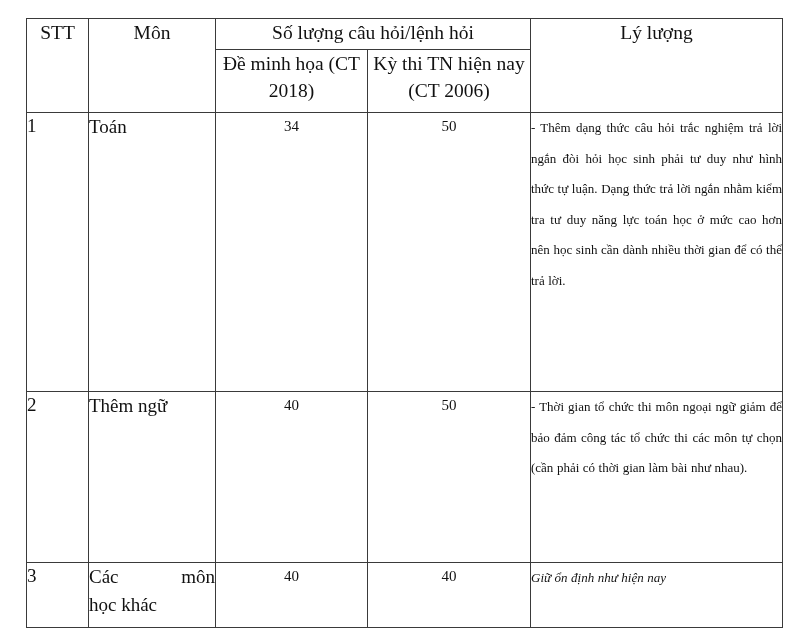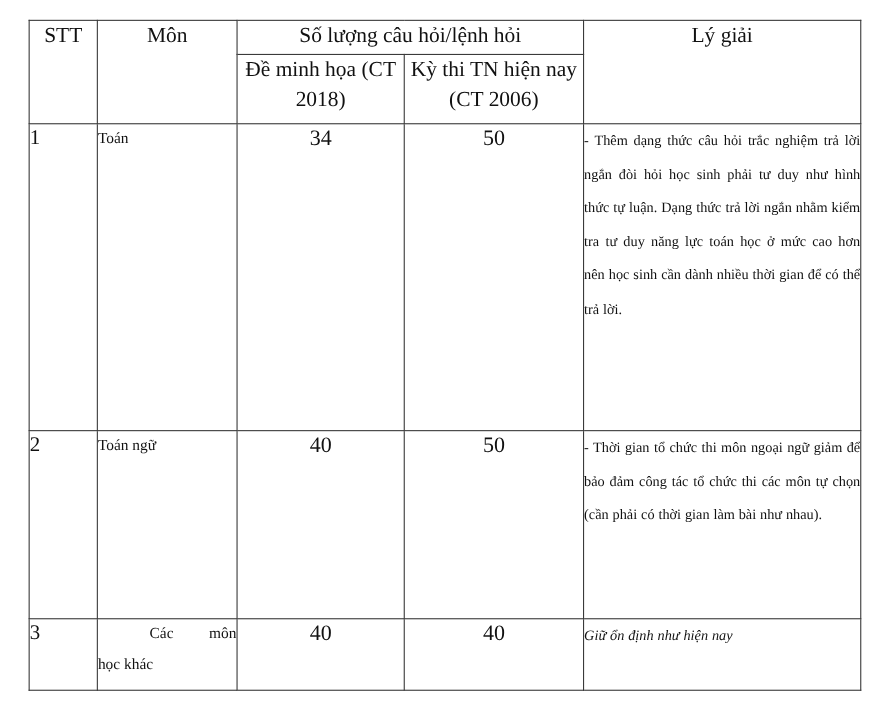--- a/index.html
+++ b/index.html
@@ -60,52 +60,51 @@
   .hcell-tall {
     height: 92px;
   }
   .hsub {
     height: 62px;
     padding: 2px 6px;
     text-align: center;
   }
   .num-cell {
     text-align: center;
-    font-size: 20px;
+    font-size: 15px;
     line-height: 26px;
     padding-top: 26px;
   }
   .num-cell-r2 { padding-top: 12px; }
   .num-cell-r3 { padding-top: 12px; }
 
   .stt-cell {
     text-align: left;
     font-size: 19px;
     line-height: 26px;
     padding: 26px 0 0 10px;
   }
   .stt-cell-r2 { padding-top: 12px; }
   .stt-cell-r3 { padding-top: 12px; }
 
   .mon-cell {
-    font-size: 14px;
+    font-size: 19px;
     line-height: 28px;
     padding: 26px 12px 0 12px;
     text-align: left;
   }
   .mon-cell-r2 { padding-top: 12px; }
   .mon-cell-r3 {
     padding-top: 12px;
     text-align: justify;
     text-align-last: left;
   }
   .mon-cell-r3 .just-line {
     text-align: justify;
     text-align-last: justify;
-    margin-left: 47px;
   }
 
   .note-cell {
     font-size: 13px;
     line-height: 30.5px;
     padding: 7px 10px 7px 10px;
     text-align: justify;
     text-align-last: left;
     hyphens: none;
     word-spacing: 0.02em;
@@ -131,38 +130,38 @@
       <col class="c-mon">
       <col class="c-de">
       <col class="c-ky">
       <col class="c-ly">
     </colgroup>
     <thead>
       <tr>
         <th class="hcell hcell-tall" rowspan="2">STT</th>
         <th class="hcell hcell-tall" rowspan="2">Môn</th>
         <th class="hcell hcell-group" colspan="2">Số lượng câu hỏi/lệnh hỏi</th>
-        <th class="hcell hcell-tall" rowspan="2">Lý giải</th>
+        <th class="hcell hcell-tall" rowspan="2">Lý lượng</th>
       </tr>
       <tr>
         <th class="hcell hsub">Đề minh họa (CT 2018)</th>
         <th class="hcell hsub">Kỳ thi TN hiện nay (CT 2006)</th>
       </tr>
     </thead>
     <tbody>
       <tr class="row1">
         <td class="stt-cell">1</td>
         <td class="mon-cell">Toán</td>
         <td class="num-cell">34</td>
         <td class="num-cell">50</td>
         <td class="note-cell">- Thêm dạng thức câu hỏi trắc nghiệm trả lời ngắn đòi hỏi học sinh phải tư duy như hình thức tự luận. Dạng thức trả lời ngắn nhằm kiểm tra tư duy năng lực toán học ở mức cao hơn nên học sinh cần dành nhiều thời gian để có thể trả lời.</td>
       </tr>
       <tr class="row2">
         <td class="stt-cell stt-cell-r2">2</td>
-        <td class="mon-cell mon-cell-r2">Toán ngữ</td>
+        <td class="mon-cell mon-cell-r2">Thêm ngữ</td>
         <td class="num-cell num-cell-r2">40</td>
         <td class="num-cell num-cell-r2">50</td>
         <td class="note-cell">- Thời gian tổ chức thi môn ngoại ngữ giảm để bảo đảm công tác tổ chức thi các môn tự chọn (cần phải có thời gian làm bài như nhau).</td>
       </tr>
       <tr class="row3">
         <td class="stt-cell stt-cell-r3">3</td>
         <td class="mon-cell mon-cell-r3">
           <div class="just-line">Các môn</div>
           <div>học khác</div>
         </td>

